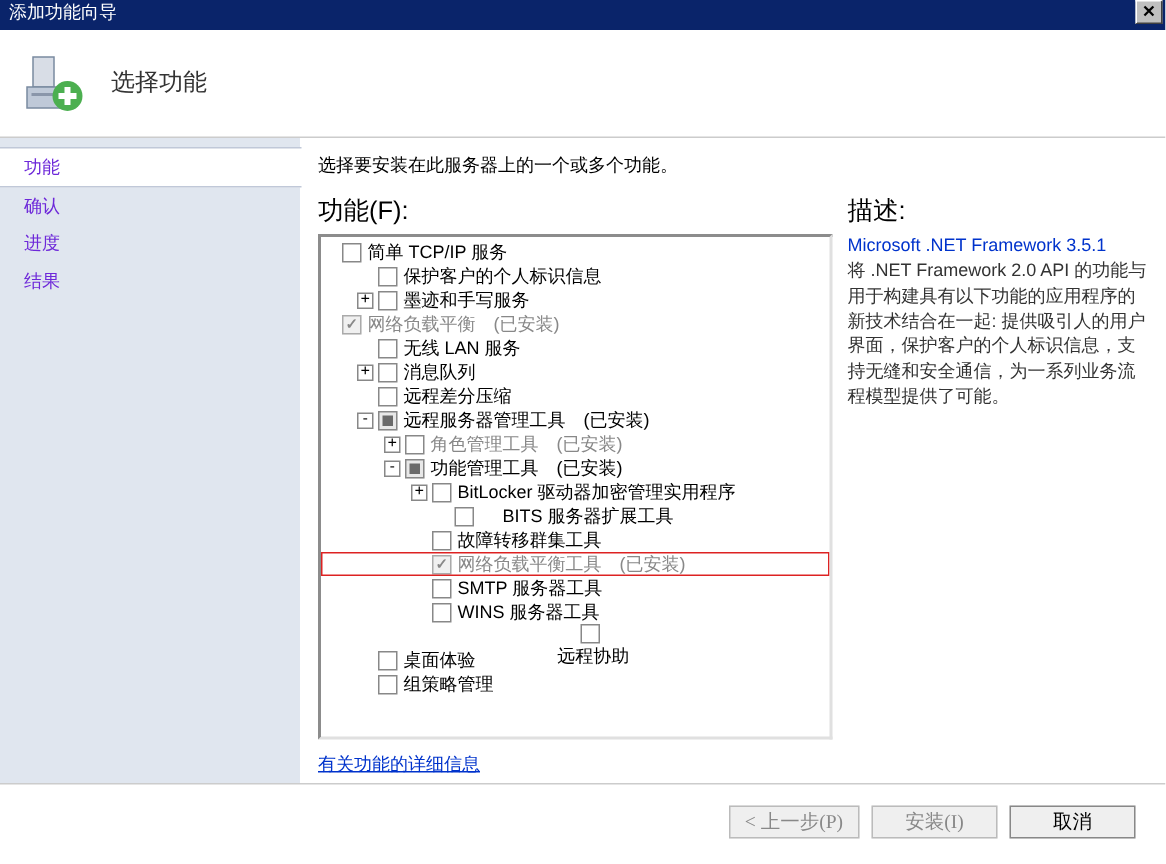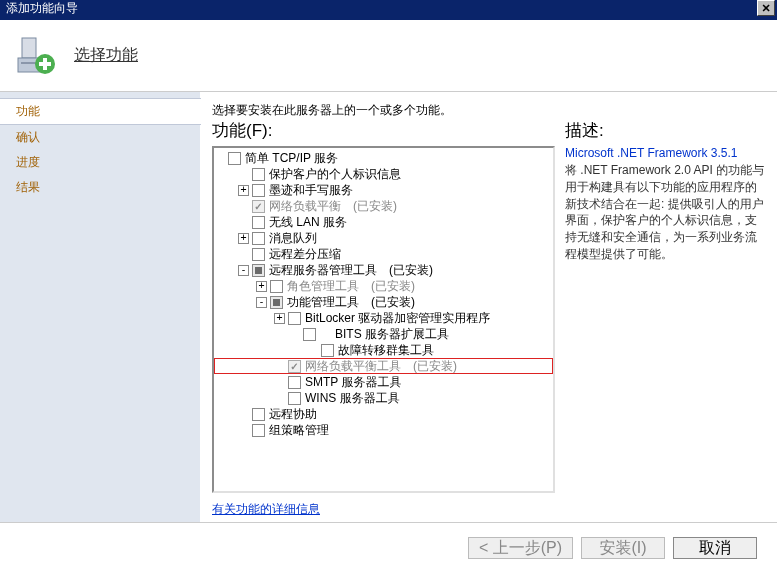--- a/index.html
+++ b/index.html
@@ -5,30 +5,30 @@
 * { box-sizing: border-box; margin: 0; padding: 0; font-family: "Microsoft YaHei", SimSun, Arial, sans-serif; }
 body { width: 777px; height: 576px; background: #fff; font-size: 12px; overflow: hidden; }
 
 .titlebar { height: 20px; background: linear-gradient(#0a246a, #0a246a); color: #fff; display: flex; align-items: flex-start; padding: 0 2px 0 6px; font-size: 12px; }
 .titlebar .title { flex: 1; }
 .titlebar .close { width: 18px; height: 16px; background: #c0c0c0; border: 1px solid #fff; border-right-color: #404040; border-bottom-color: #404040; display: flex; align-items: center; justify-content: center; color: #000; font-weight: bold; font-size: 11px; line-height: 1; cursor: pointer; }
 
 .header { height: 72px; background: #fff; border-bottom: 1px solid #ccc; display: flex; align-items: center; padding-left: 14px; gap: 16px; }
 .header-icon { width: 44px; height: 44px; position: relative; }
 .header-icon svg { width: 100%; height: 100%; }
-.header-title { font-size: 16px; font-weight: 400; color: #333; text-decoration: underline; }
+.header-title { font-size: 16px; font-weight: 400; color: #333; }
 
 .body { display: flex; height: 430px; }
 
 .sidebar { width: 200px; background: #e0e6ef; padding-top: 6px; }
-.sidebar-item { padding: 4px 16px; font-size: 12px; color: #a16207; cursor: pointer; }
+.sidebar-item { padding: 4px 16px; font-size: 12px; color: #6d28d9; cursor: pointer; }
 .sidebar-item.active { background: #fff; border-top: 1px solid #c0c8d8; border-bottom: 1px solid #c0c8d8; margin-right: -1px; }
 
 .main { flex: 1; padding: 10px 12px 4px 12px; display: flex; flex-direction: column; }
-.instruction { font-size: 12px; }
+.instruction { font-size: 12px; margin-bottom: 10px; }
 .columns { display: flex; gap: 10px; flex: 1; min-height: 0; }
 .col-left { flex: 1; display: flex; flex-direction: column; min-width: 0; }
 .col-right { width: 200px; }
 .col-label { font-size: 17px; margin-bottom: 4px; }
 
 .tree { flex: 1; border: 2px inset #e0e0e0; background: #fff; overflow: auto; padding: 2px 0; }
 .node { display: flex; align-items: center; height: 16px; white-space: nowrap; font-size: 12px; }
 .expander { width: 11px; height: 11px; border: 1px solid #888; margin-right: 3px; display: inline-flex; align-items: center; justify-content: center; font-size: 10px; line-height: 1; background: #fff; cursor: pointer; user-select: none; font-family: monospace; }
 .expander.blank { border: none; background: transparent; }
 .cb { width: 13px; height: 13px; border: 1px solid #888; margin-right: 4px; display: inline-flex; align-items: center; justify-content: center; font-size: 10px; background: #fff; flex-shrink: 0; }
@@ -39,21 +39,21 @@
 .cb.disabled.checked::after { color:#888; }
 .node-label { color: #000; }
 .node-label.disabled { color: #888; }
 .node.highlight { outline: 1px solid #d22; outline-offset: -1px; padding-right: 4px; }
 
 .link { color: #0033cc; text-decoration: underline; cursor: pointer; font-size: 12px; margin-top: 8px; }
 .desc-title-link { color: #0033cc; cursor: pointer; font-size: 12px; }
 .desc-text { font-size: 12px; color: #333; margin-top: 2px; line-height: 1.4; }
 
 .footer { height: 50px; border-top: 1px solid #ccc; display: flex; align-items: center; justify-content: flex-end; padding-right: 20px; gap: 8px; }
-.btn { min-width: 84px; height: 22px; font-size: 16px; background: #efefef; border: 1px solid #888; cursor: pointer; padding: 0 10px; }
+.btn { min-width: 84px; height: 22px; font-size: 13px; background: #efefef; border: 1px solid #888; cursor: pointer; padding: 0 10px; font-family: Liberation Serif, serif; }
 .btn.disabled { color: #888; border-color: #bbb; cursor: default; }
 </style>
 </head>
 <body>
 
 <div class="titlebar">
   <span class="title">添加功能向导</span>
   <div class="close">✕</div>
 </div>
 
@@ -93,21 +93,21 @@
             <div class="node" style="padding-left: 24px;">
               <span class="expander blank"></span>
               <span class="cb "></span>
               <span class="node-label ">保护客户的个人标识信息</span>
             </div>
             <div class="node" style="padding-left: 24px;">
               <span class="expander">+</span>
               <span class="cb "></span>
               <span class="node-label ">墨迹和手写服务</span>
             </div>
-            <div class="node" style="padding-left: 24px;">
+            <div class="node" style="">
               <span class="expander blank"></span>
               <span class="cb checked disabled"></span>
               <span class="node-label disabled">网络负载平衡　(已安装)</span>
             </div>
             <div class="node" style="padding-left: 24px;">
               <span class="expander blank"></span>
               <span class="cb "></span>
               <span class="node-label ">无线 LAN 服务</span>
             </div>
             <div class="node" style="padding-left: 24px;">
@@ -138,44 +138,49 @@
             <div class="node" style="padding-left: 60px;">
               <span class="expander">+</span>
               <span class="cb "></span>
               <span class="node-label ">BitLocker 驱动器加密管理实用程序</span>
             </div>
             <div class="node" style="padding-left: 60px; gap: 15px;">
               <span class="expander blank"></span>
               <span class="cb "></span>
               <span class="node-label ">BITS 服务器扩展工具</span>
             </div>
-            <div class="node" style="padding-left: 93px;">
+            <div class="node" style="padding-left: 60px;">
               <span class="expander blank"></span>
               <span class="cb "></span>
               <span class="node-label ">故障转移群集工具</span>
             </div>
             <div class="node highlight" style="padding-left: 60px;">
               <span class="expander blank"></span>
               <span class="cb checked disabled"></span>
               <span class="node-label disabled">网络负载平衡工具　(已安装)</span>
             </div>
             <div class="node" style="padding-left: 60px;">
               <span class="expander blank"></span>
               <span class="cb "></span>
               <span class="node-label ">SMTP 服务器工具</span>
             </div>
             <div class="node" style="padding-left: 60px;">
               <span class="expander blank"></span>
               <span class="cb "></span>
               <span class="node-label ">WINS 服务器工具</span>
             </div>
-            <div class="node" style="padding-left: 24px;">
+            <div class="node" style="padding-left: 24px; flex-direction: column;">
               <span class="expander blank"></span>
               <span class="cb "></span>
               <span class="node-label ">远程协助</span>
+            </div>
+            <div class="node" style="padding-left: 24px;">
+              <span class="expander blank"></span>
+              <span class="cb "></span>
+              <span class="node-label ">桌面体验</span>
             </div>
             <div class="node" style="padding-left: 24px;">
               <span class="expander blank"></span>
               <span class="cb "></span>
               <span class="node-label ">组策略管理</span>
             </div>
           </div>
         <a class="link">有关功能的详细信息</a>
       </div>
       <div class="col-right">

